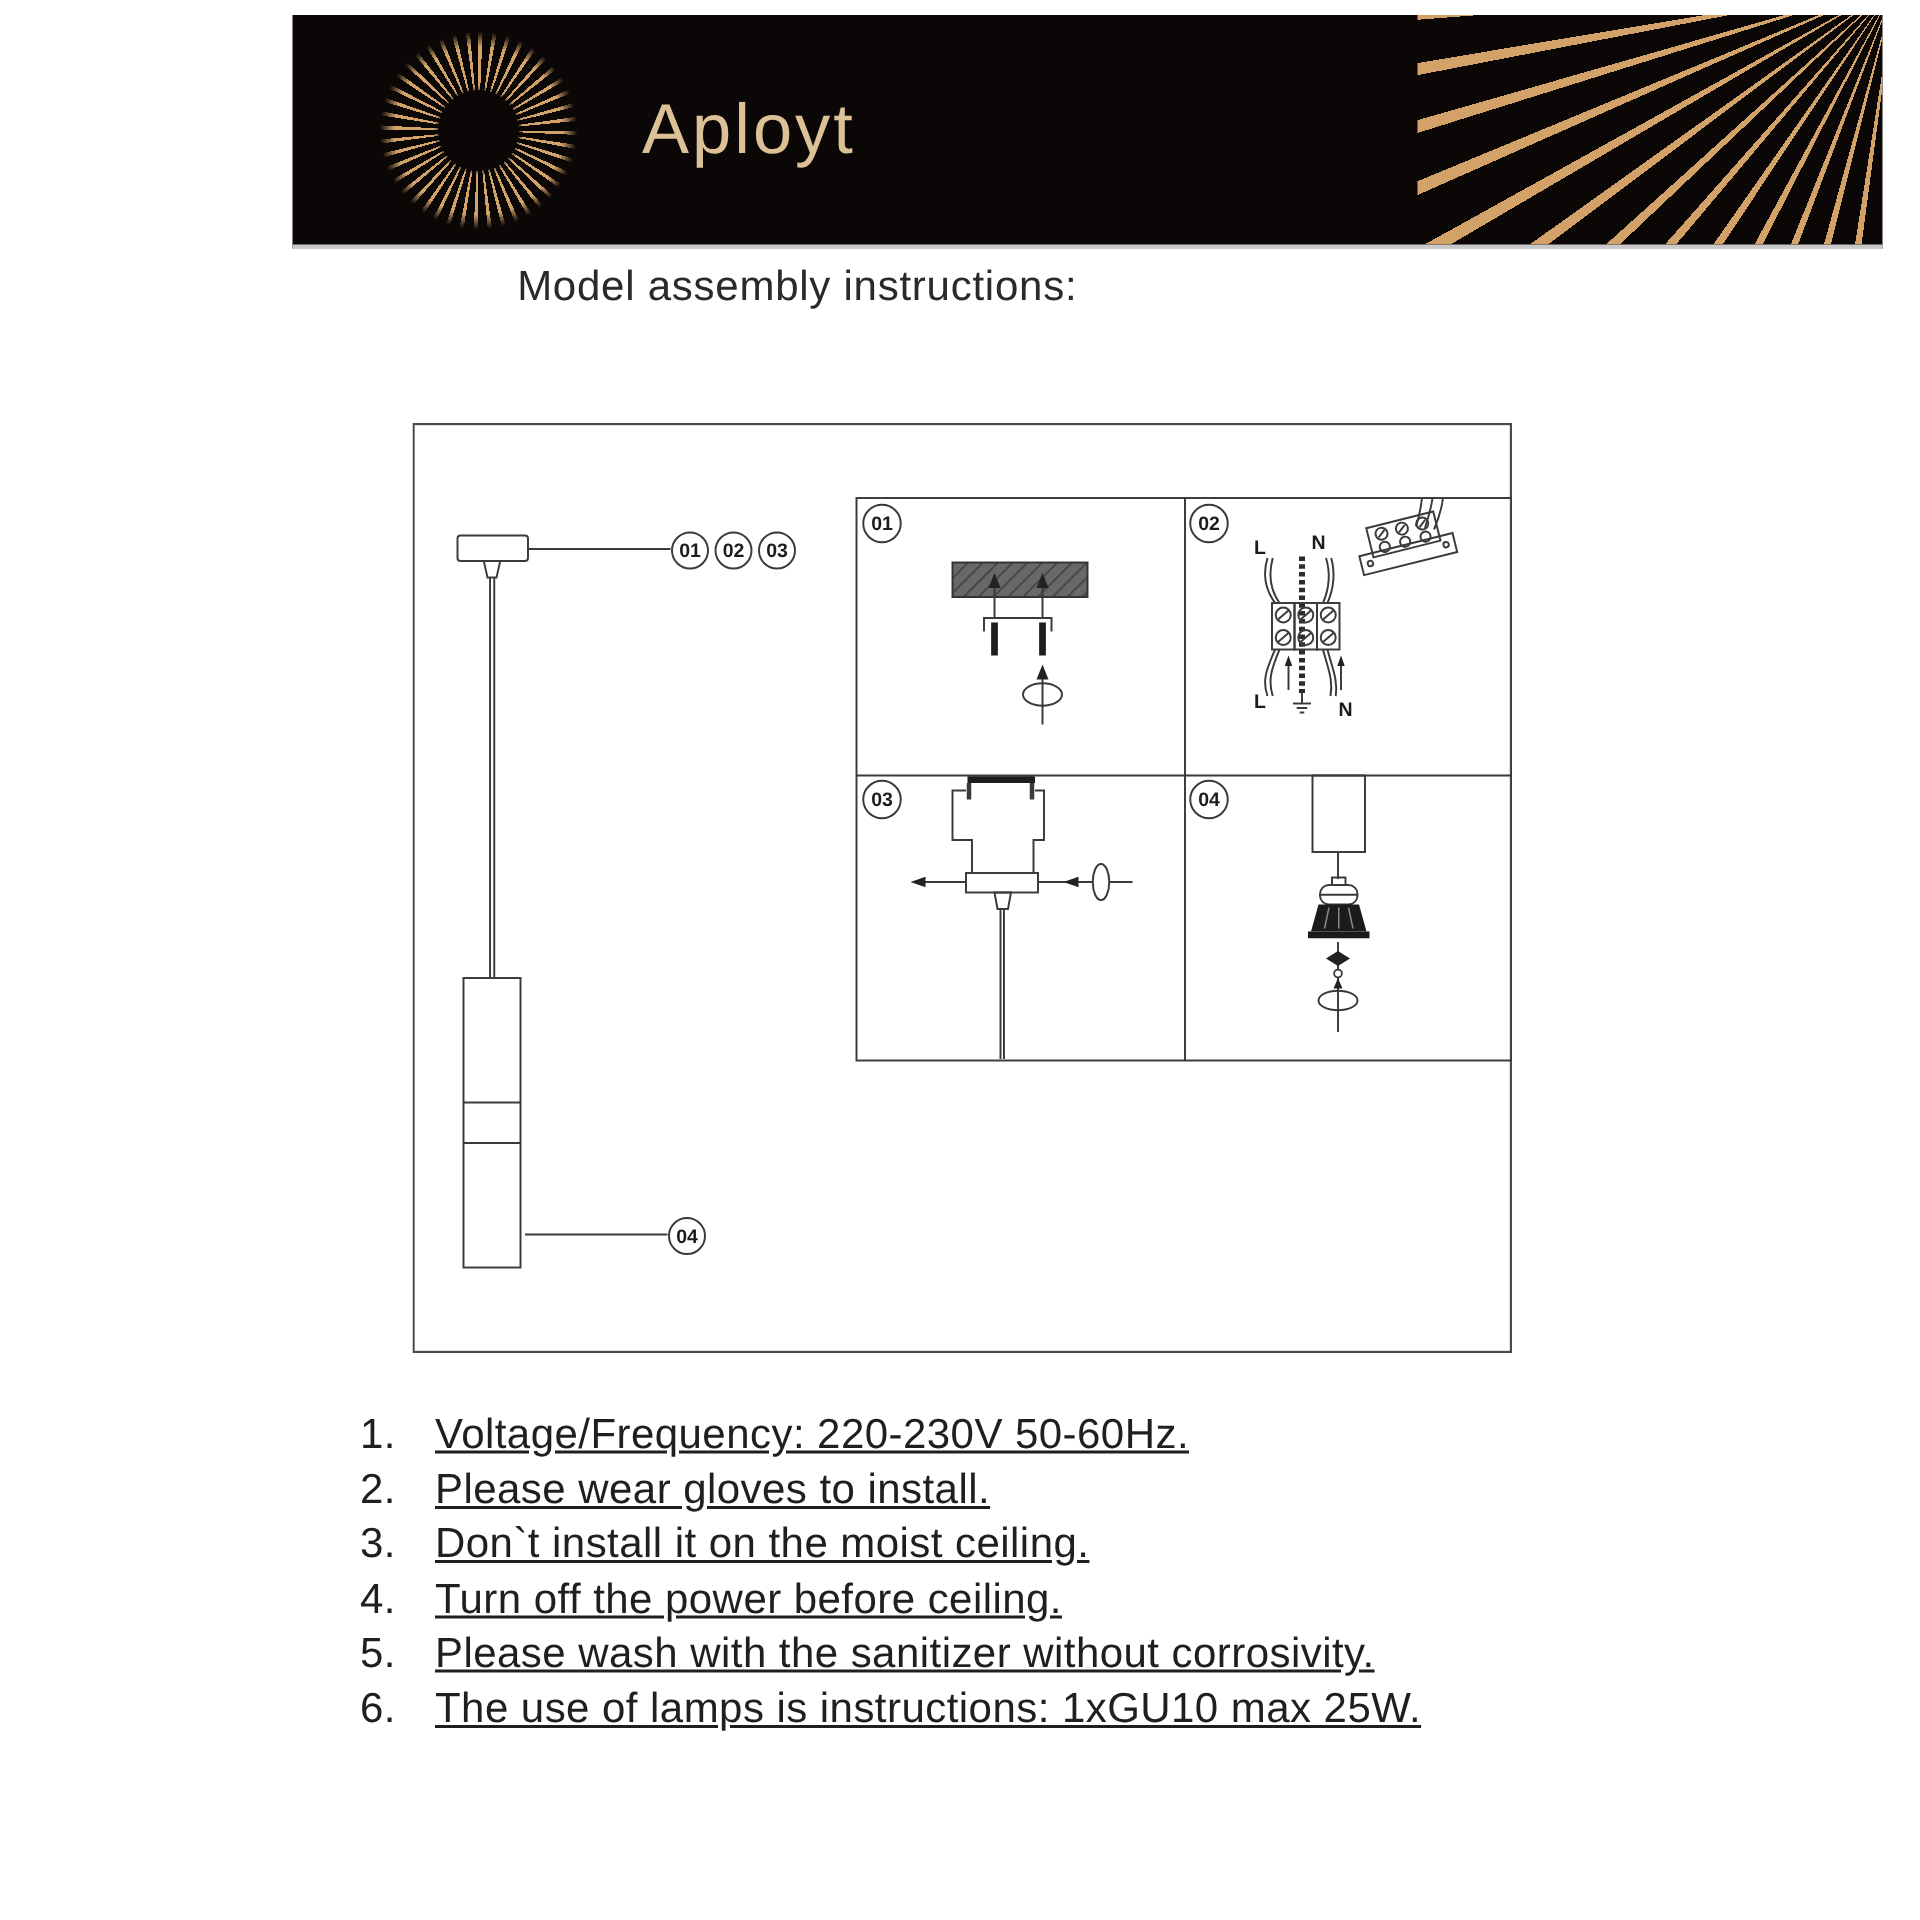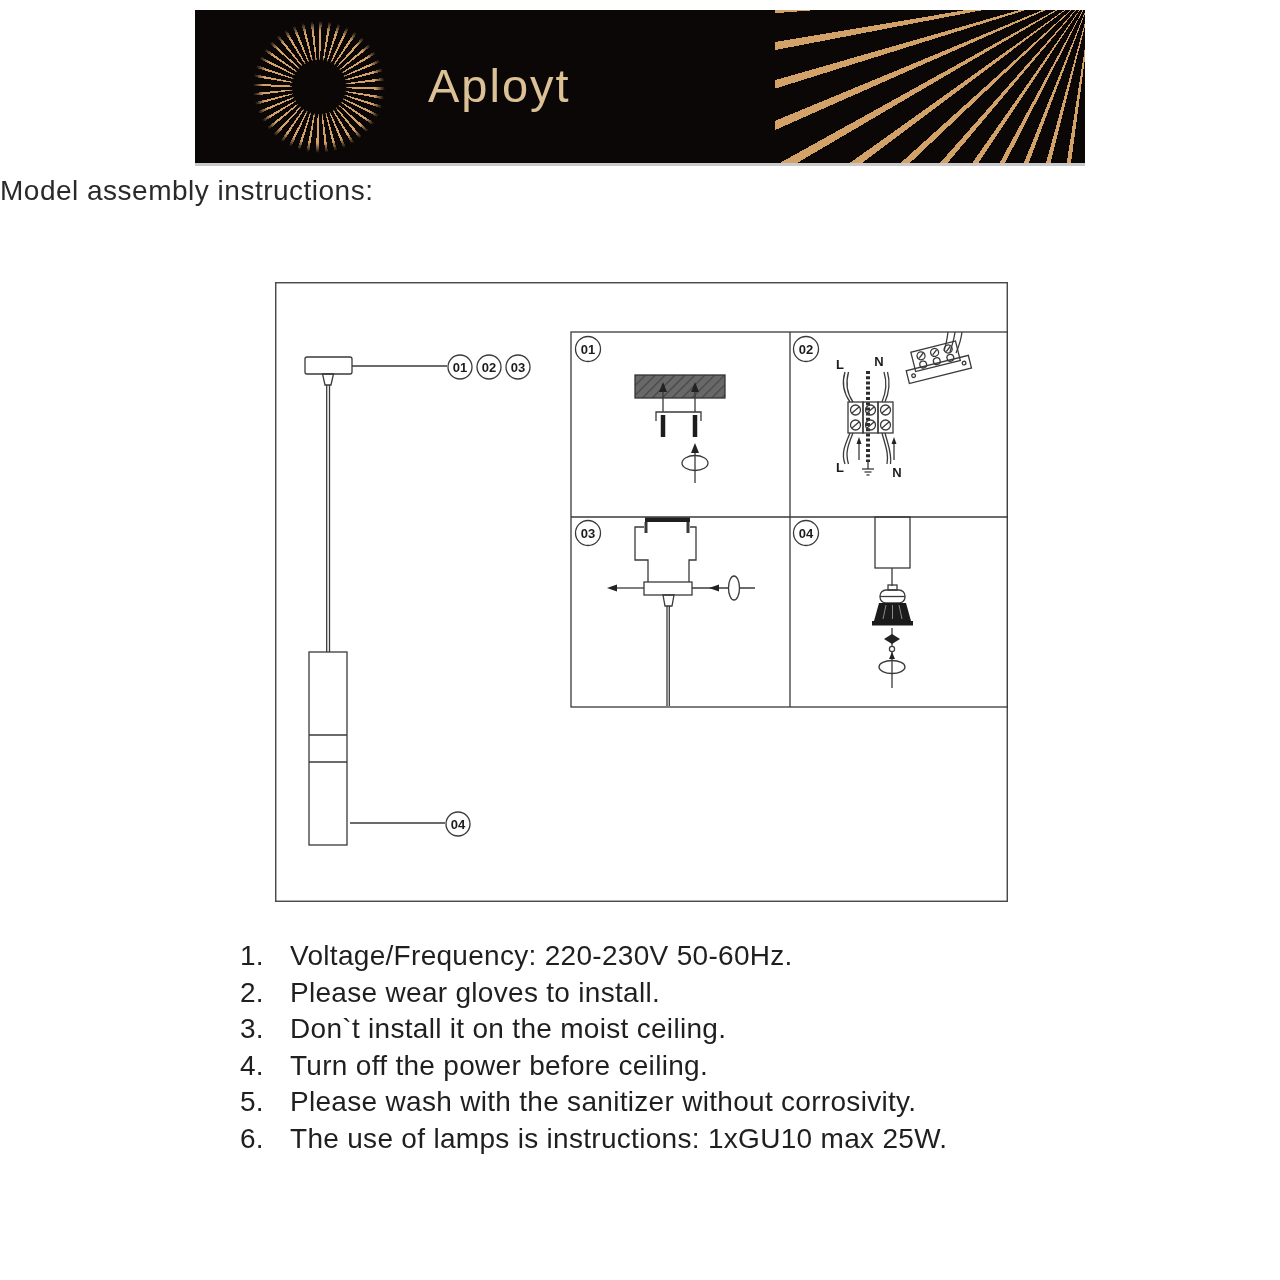--- a/index.html
+++ b/index.html
@@ -2,21 +2,21 @@
 <html><head>
 <meta charset="utf-8">
 <style>
   html,body{margin:0;padding:0;}
   body{
     width:1280px;height:1280px;background:#ffffff;position:relative;overflow:hidden;
     font-family:"Liberation Sans",sans-serif;color:#242424;
   }
   
   .banner{
-    position:absolute;left:195px;top:10px;width:890px;height:153px;
+    position:absolute;left:195px;top:10px;width:1060px;height:153px;
     background:#0a0706;overflow:hidden;border-bottom:3px solid #c9c9c9;
   }
   .sunburst{
     position:absolute;left:53px;top:6px;width:142px;height:142px;border-radius:50%;
     background:repeating-conic-gradient(#d2a269 0deg 2.4deg,rgba(0,0,0,0) 2.4deg 8.2deg);
     -webkit-mask-image:radial-gradient(circle,rgba(0,0,0,0) 0 24px,#000 30px 56px,rgba(0,0,0,0) 66px);
     mask-image:radial-gradient(circle,rgba(0,0,0,0) 0 24px,#000 30px 56px,rgba(0,0,0,0) 66px);
   }
   .sunburst-core{
     position:absolute;left:97px;top:50px;width:54px;height:54px;border-radius:50%;
@@ -25,33 +25,33 @@
   .brand{
     position:absolute;left:233px;top:48px;
     font-size:47px;letter-spacing:2px;color:#dcc096;font-weight:400;
   }
   .rays-right{
     position:absolute;right:0;top:0;width:310px;height:153px;
     background:repeating-conic-gradient(from 150deg at 103% -14%,rgba(0,0,0,0) 0deg 5.1deg,#d2a269 5.1deg 6.5deg);
   }
   
   .title-block{
-    position:absolute;left:0;top:172px;width:1063px;
+    position:absolute;left:0;top:172px;width:1063px;text-align:center;
     font-size:28px;line-height:38px;color:#2a2a2a;letter-spacing:.5px;
   }
   
   .diagram-svg{position:absolute;left:275px;top:282px;}
   .ln{stroke:#3a3a3a;stroke-width:1.3;fill:none;}
   .callout-txt{font-family:"Liberation Sans",sans-serif;font-size:13px;font-weight:bold;fill:#1c1c1c;text-anchor:middle;}
   .wire-txt{font-family:"Liberation Sans",sans-serif;font-size:13px;font-weight:bold;fill:#1c1c1c;text-anchor:middle;}
   
   .instructions{position:absolute;left:240px;top:938px;width:830px;}
   .inst-row{display:flex;font-size:28px;line-height:36.5px;color:#1f1f1f;letter-spacing:.3px;}
   .inst-num{width:50px;flex:0 0 50px;}
-  .inst-text{flex:1;}
+  .inst-text{flex:1;text-decoration:underline;}
 </style>
 </head>
 <body>
 
 <div class="banner">
   <div class="sunburst"></div>
   <div class="sunburst-core"></div>
   <div class="brand">Aployt</div>
   <div class="rays-right"></div>
 </div>

